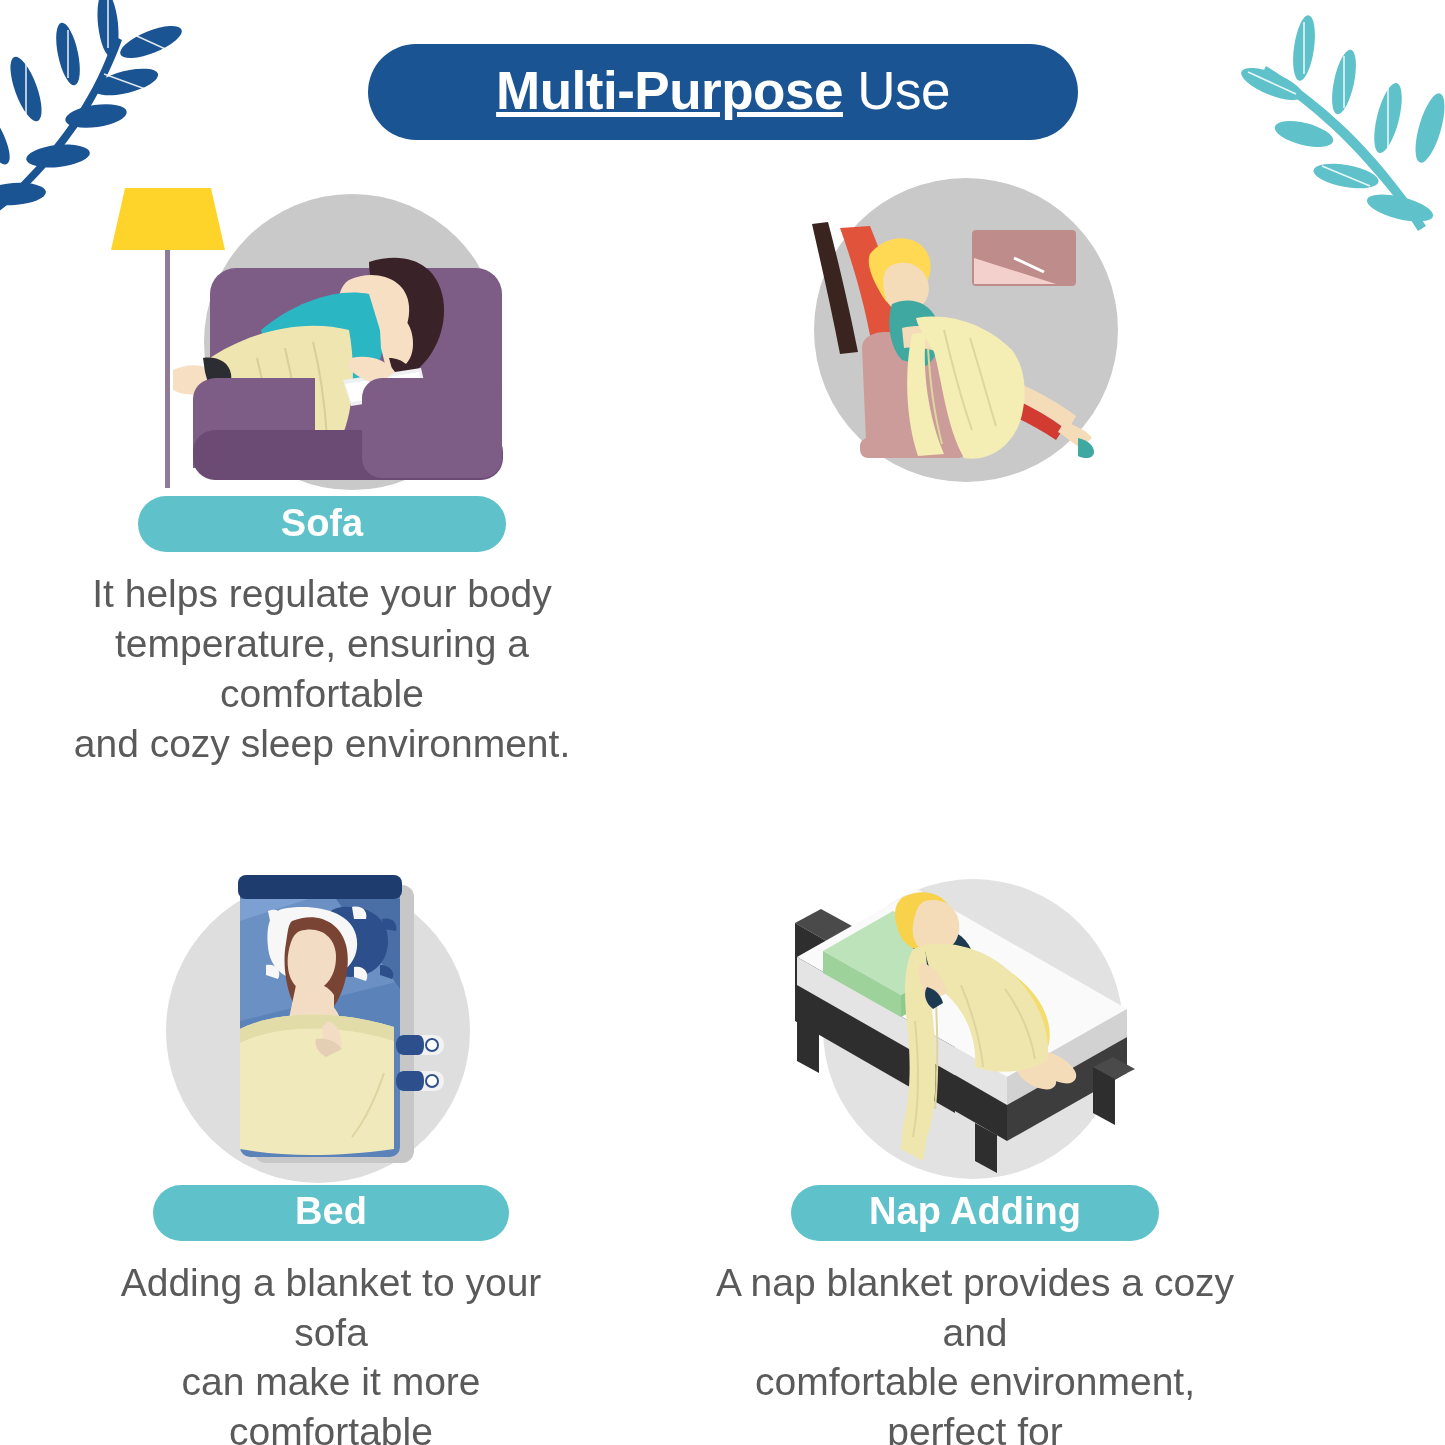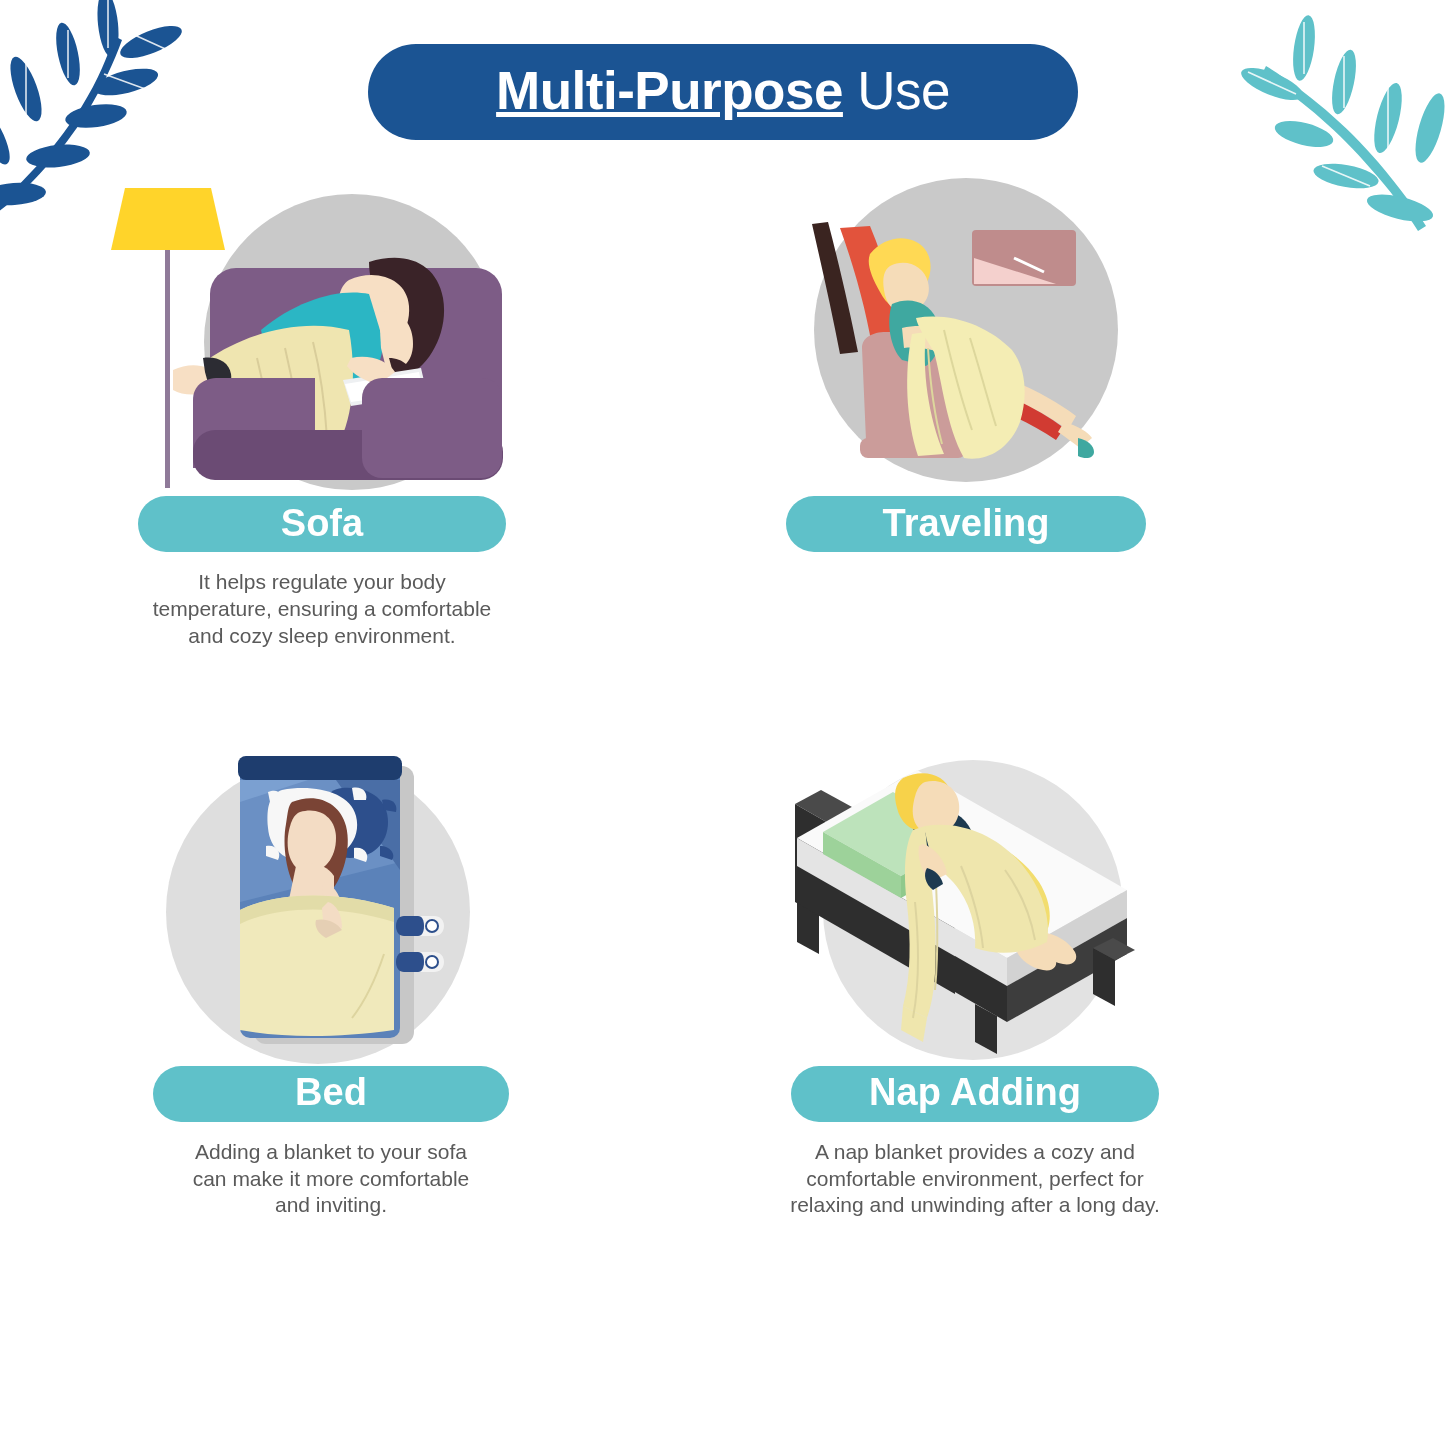--- a/index.html
+++ b/index.html
@@ -98,21 +98,21 @@
     font-weight: bold;
     white-space: nowrap;
     line-height: 1;
     padding-bottom: 3px;
   }
 
   
   .caption {
     margin-top: 17px;
     color: #5a5a5a;
-    font-size: 21px;
+    font-size: 39px;
     line-height: 1.28;
     text-align: center;
     white-space: pre-line;
   }
   .cap-sofa      { padding: 0 72px; }
   .cap-traveling { padding: 0 108px; }
   .cap-bed       { padding: 0 108px; }
   .cap-nap       { padding: 0 46px; }
 </style>
 </head>
@@ -257,25 +257,20 @@
 
           <path d="M140 146 C176 140 212 154 236 178 C250 196 252 224 244 250 C234 276 212 290 188 286 C170 254 166 208 158 180 C150 166 142 156 140 146 Z" fill="#f4edb4"></path>
           <path d="M150 160 C146 198 152 244 168 282 L142 284 C130 248 128 200 136 162 Z" fill="#f4edb4"></path>
           <g stroke="#ddd79c" stroke-width="2" fill="none">
             <path d="M168 158 C176 192 184 224 196 258"></path>
             <path d="M194 166 C204 198 212 228 220 254"></path>
             <path d="M152 176 C154 210 158 242 166 272"></path>
           </g>
         </svg>
       </div>
-      <div class="label-wrap">
-        <div class="label-pill pill-traveling">
-          <span class="label-text">Traveling</span>
-        </div>
-      </div>
     </div>
   </div>
 
   <div class="row row-2">
 
     <div class="card">
       <div class="art">
         <svg width="390" height="330" viewBox="0 0 390 330">
           <circle cx="182" cy="170" r="152" fill="#dedede"></circle>
 

